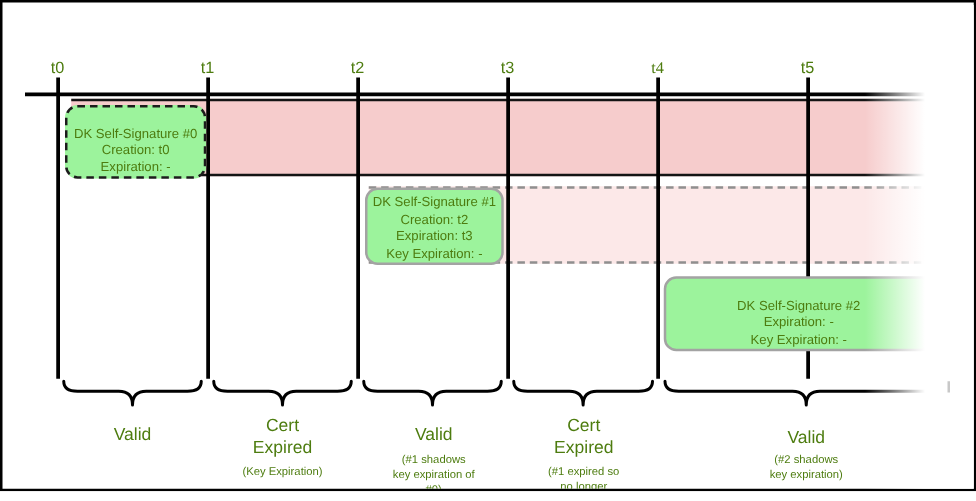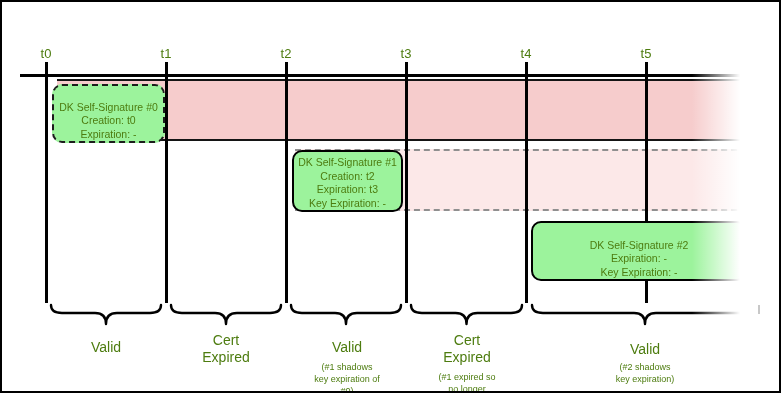--- a/index.html
+++ b/index.html
@@ -16,21 +16,21 @@
   .band{position:absolute;box-sizing:border-box;z-index:1;}
   .band-solid{border-top:2px solid #141414;border-bottom:2px solid #141414;}
   .band-dashed{border-top:2px dashed #8f8f8f;border-bottom:2px dashed #8f8f8f;}
   
   .sigbox{
     position:absolute;box-sizing:border-box;border-radius:10px;z-index:3;
     display:flex;flex-direction:column;justify-content:flex-end;
     text-align:center;font-size:10.5px;line-height:13.5px;
   }
   .sigbox.dashed{border:2px dashed #1c1c1c;}
-  .sigbox.solid{border:2px solid #000000;}
+  .sigbox.solid{border:2px solid #a3a3a3;}
   
   .brace{position:absolute;z-index:2;overflow:visible;}
   .brace path{fill:none;stroke:#000;stroke-width:2.4;stroke-linecap:round;stroke-linejoin:round;}
   
   .period-label{position:absolute;transform:translateX(-50%);text-align:center;z-index:2;width:150px;}
   .period-label .big{font-size:14px;line-height:17px;white-space:pre-line;}
   .period-label .small{font-size:9px;line-height:12px;white-space:pre-line;margin-top:5px;}
   
   .fade-overlay{
     position:absolute;top:2px;left:690px;width:89px;height:397px;z-index:5;
@@ -52,21 +52,21 @@
   <div class="vline" style="left:163px;top:60px;height:241px;"></div>
   <div class="vline" style="left:283px;top:60px;height:241px;"></div>
   <div class="vline" style="left:403px;top:60px;height:241px;"></div>
   <div class="vline" style="left:523px;top:60px;height:241px;"></div>
   <div class="vline" style="left:643px;top:60px;height:241px;"></div>
 
   <div class="tick-label" style="left:24px;top:44px;">t0</div>
   <div class="tick-label" style="left:144px;top:44px;">t1</div>
   <div class="tick-label" style="left:264px;top:44px;">t2</div>
   <div class="tick-label" style="left:384px;top:44px;">t3</div>
-  <div class="tick-label" style="left:504px;top:44px;">t4</div>
+  <div class="tick-label" style="left:504px;top:44px;font-family:Liberation Serif, serif;">t4</div>
   <div class="tick-label" style="left:624px;top:44px;">t5</div>
 
   <div class="sigbox dashed" style="left:50px;top:82px;width:113px;height:59px;background:#9cf39c;">
     <div>DK Self-Signature #0</div>
     <div>Creation: t0</div>
     <div>Expiration: -</div>
   </div>
 
   <div class="sigbox solid" style="left:290px;top:148px;width:111px;height:62px;background:#9cf39c;">
     <div>DK Self-Signature #1</div>
@@ -96,20 +96,21 @@
   <svg class="brace" width="228" height="24" viewBox="0 0 228 24" style="left:529px;top:302px;">
       <path d="M1,1 Q1,9 12,9 L103,9 Q114,9 114,20 Q114,9 125,9 L216,9 Q227,9 227,1"></path>
     </svg>
 
   <div class="period-label" style="left:104px;top:337px;">
     <div class="big">Valid</div>
   </div>
   <div class="period-label" style="left:224px;top:330px;">
     <div class="big">Cert
 Expired</div>
+    <div class="small">(Key Expiration)</div>
   </div>
   <div class="period-label" style="left:345px;top:337px;">
     <div class="big">Valid</div>
     <div class="small">(#1 shadows
 key expiration of
 #0)</div>
   </div>
   <div class="period-label" style="left:465px;top:330px;">
     <div class="big">Cert
 Expired</div>

